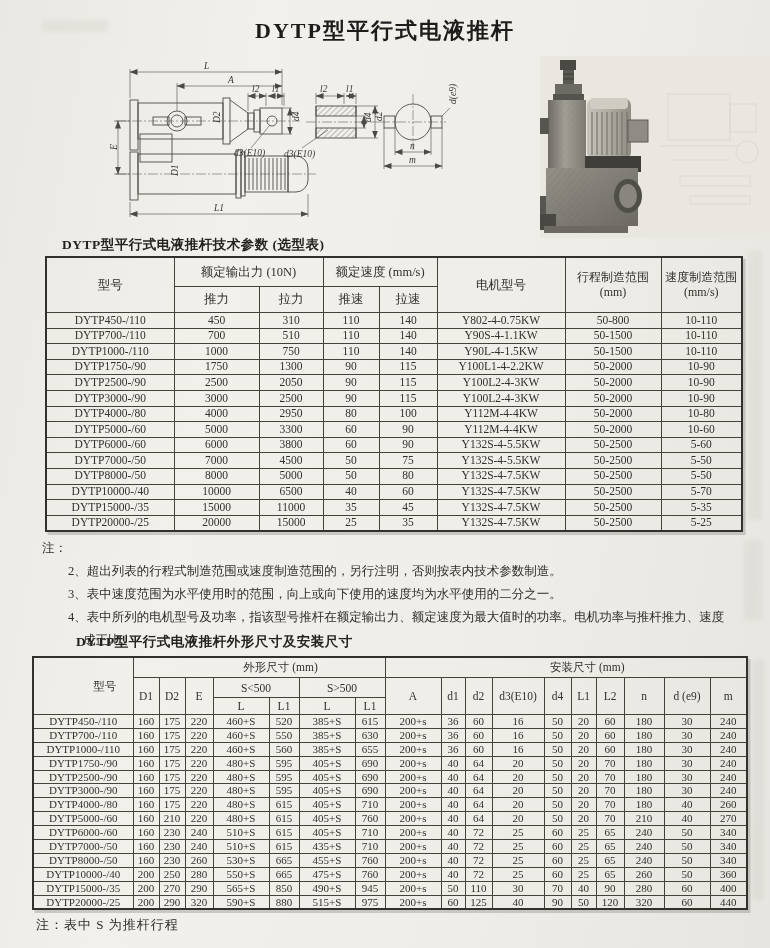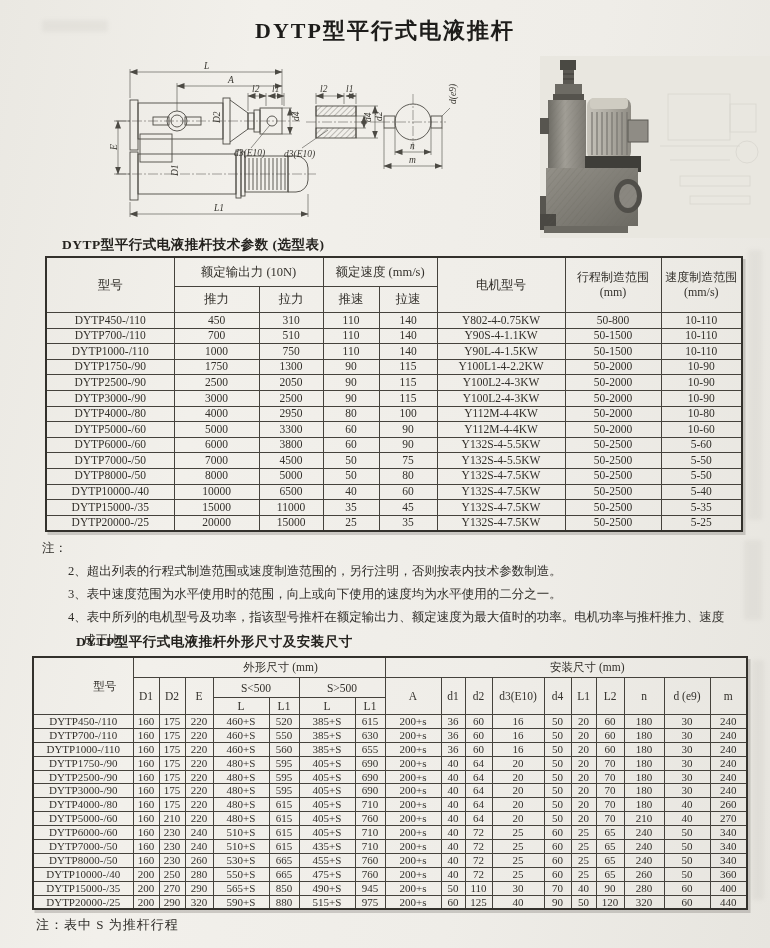--- a/index.html
+++ b/index.html
@@ -446,21 +446,21 @@
           <td>5-50</td>
         </tr>
         <tr>
           <td>DYTP10000-/40</td>
           <td>10000</td>
           <td>6500</td>
           <td>40</td>
           <td>60</td>
           <td>Y132S-4-7.5KW</td>
           <td>50-2500</td>
-          <td>5-40</td>
+          <td>5-70</td>
         </tr>
         <tr>
           <td>DYTP15000-/35</td>
           <td>15000</td>
           <td>11000</td>
           <td>35</td>
           <td>45</td>
           <td>Y132S-4-7.5KW</td>
           <td>50-2500</td>
           <td>5-35</td>

